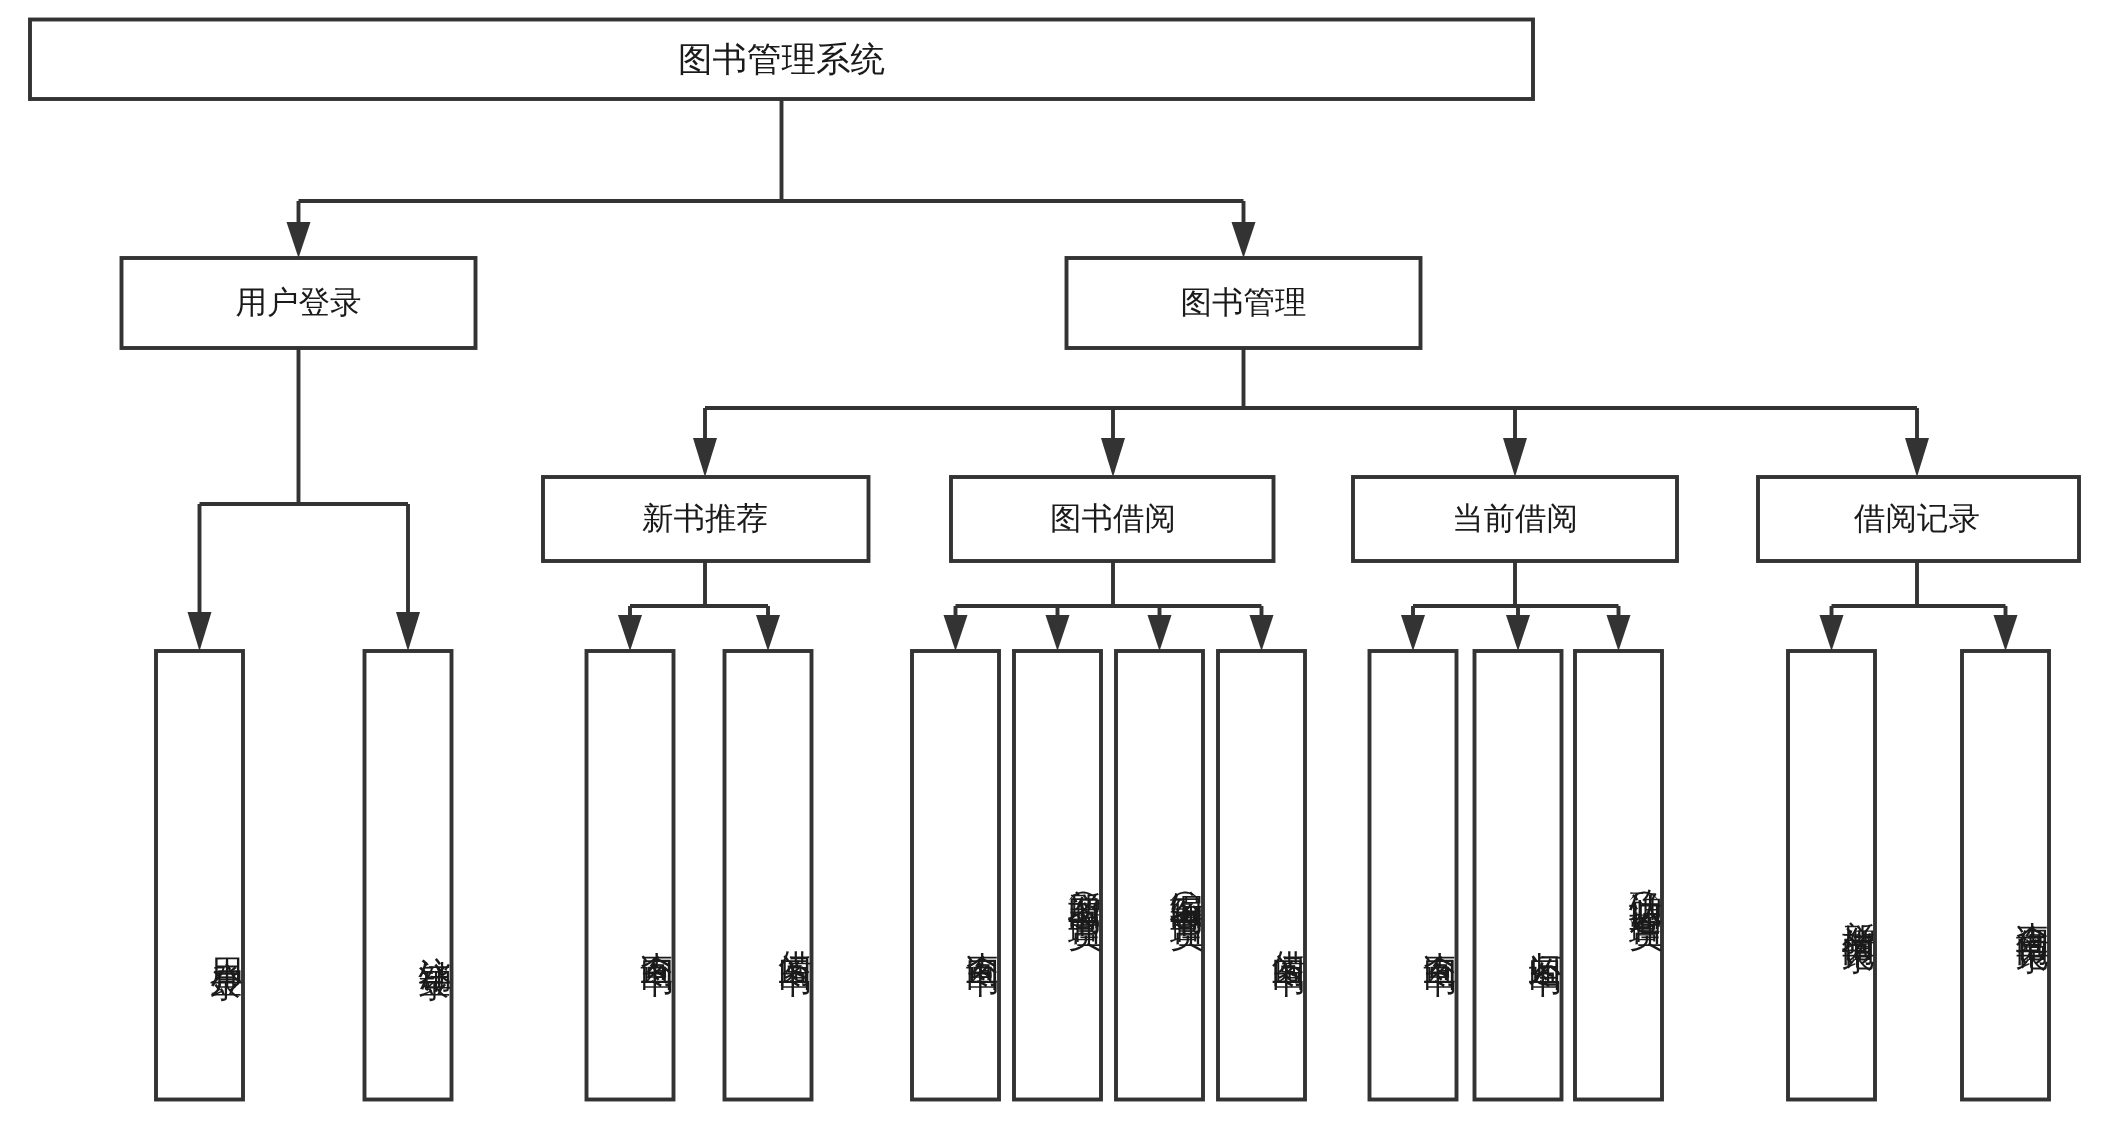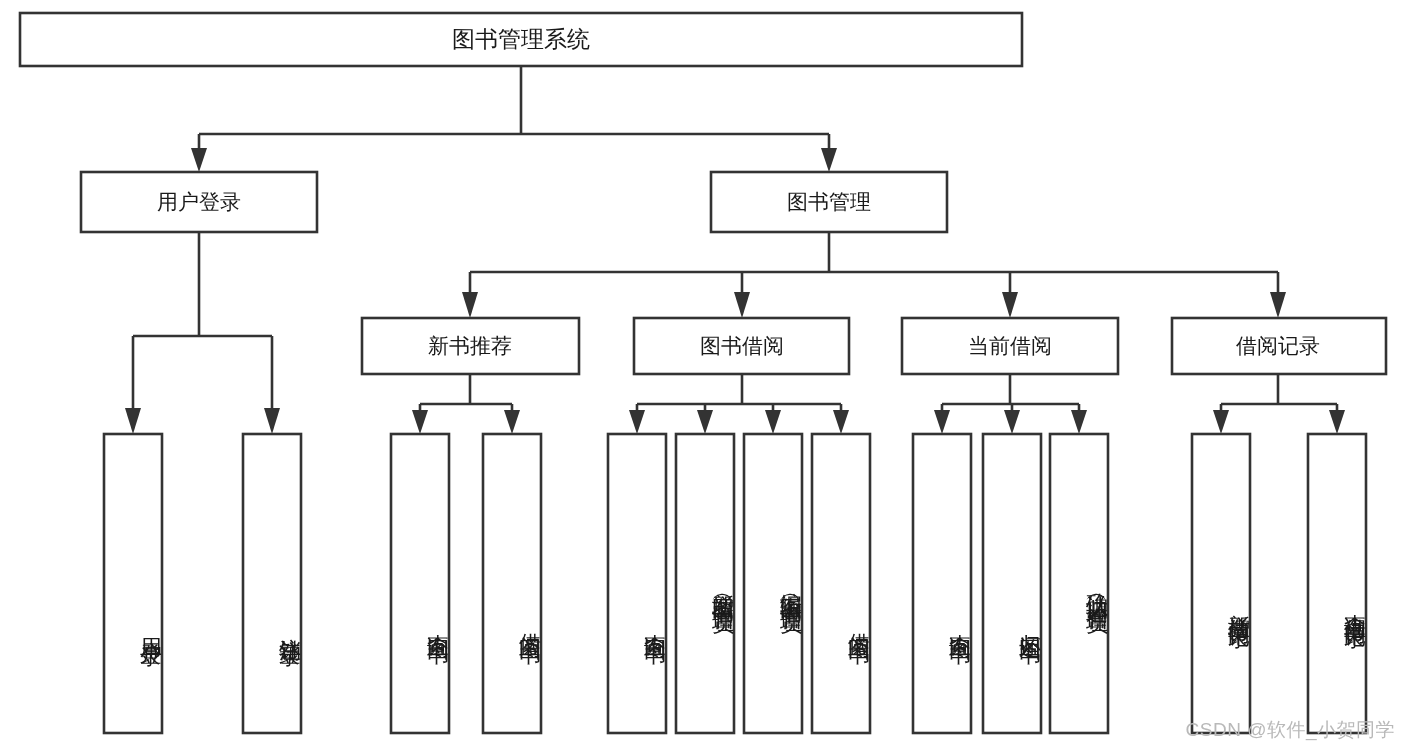--- a/index.html
+++ b/index.html
@@ -199,14 +199,13 @@
   <div class="leaf-text" style="left:608px; top:511px; width:58px; height:222px;">查询图书</div>
   <div class="leaf-text" style="left:676px; top:443px; width:58px; height:290px;">新增图书（管理员）</div>
   <div class="leaf-text" style="left:744px; top:443px; width:58px; height:290px;">编辑图书（管理员）</div>
   <div class="leaf-text" style="left:812px; top:511px; width:58px; height:222px;">借阅图书</div>
   <div class="leaf-text" style="left:913px; top:511px; width:58px; height:222px;">查询图书</div>
   <div class="leaf-text" style="left:983px; top:511px; width:58px; height:222px;">归还图书</div>
   <div class="leaf-text" style="left:1050px; top:443px; width:58px; height:290px;">确认归还（管理员）</div>
   <div class="leaf-text" style="left:1192px; top:477px; width:58px; height:256px;">新增借阅记录</div>
   <div class="leaf-text" style="left:1308px; top:477px; width:58px; height:256px;">查询借阅记录</div>
 
-  <div class="watermark">CSDN @软件_小贺同学</div>
 </div>
 
 </body></html>

